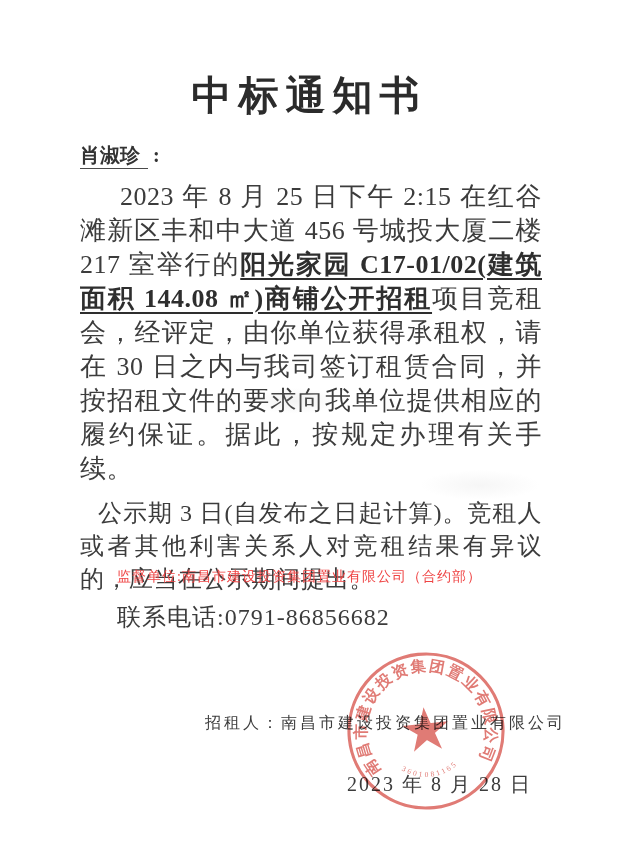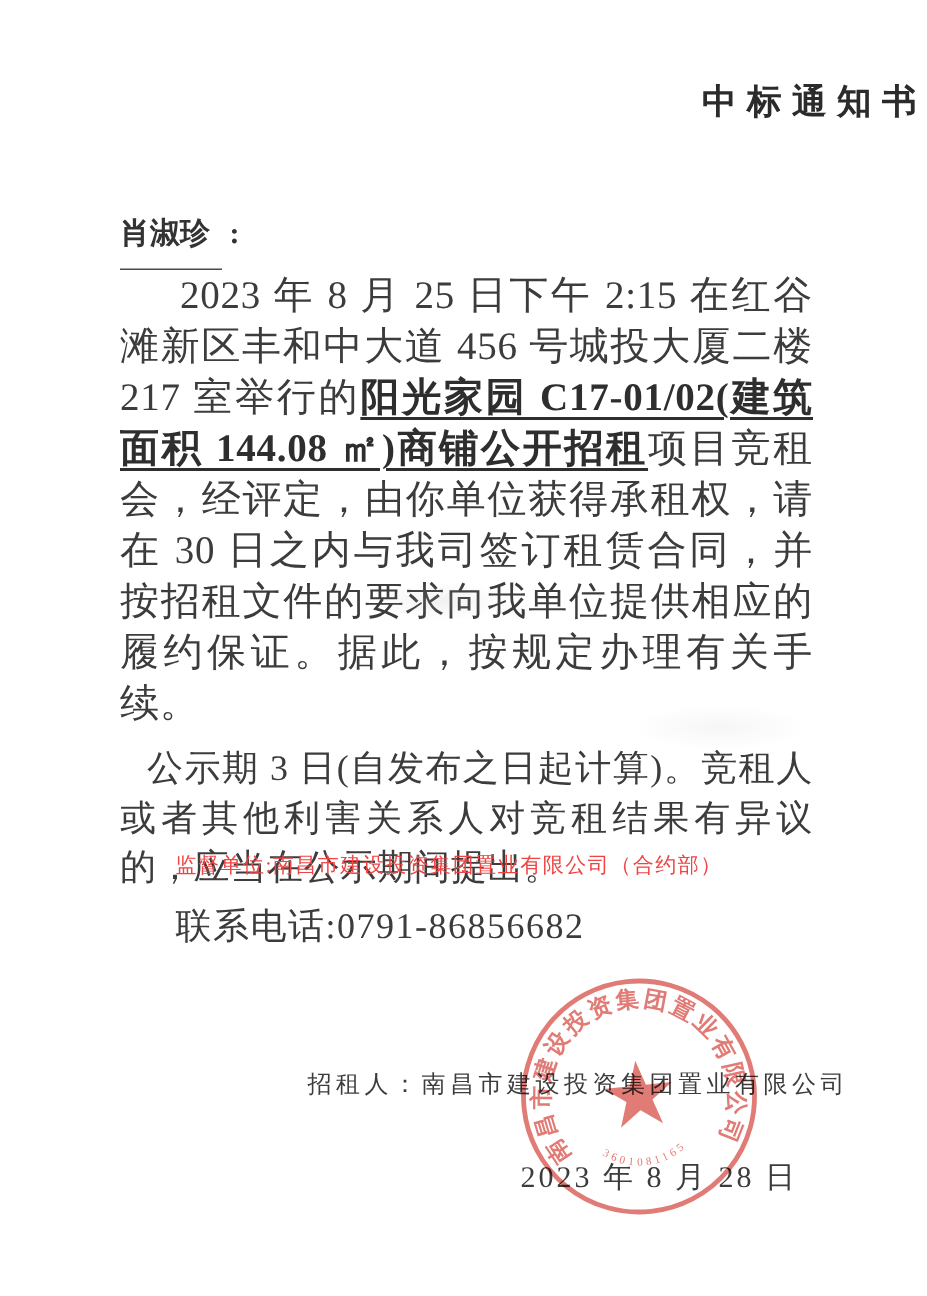--- a/index.html
+++ b/index.html
@@ -11,41 +11,41 @@
     position: relative;
     width: 618px;
     height: 864px;
     margin: 0 auto;
     background: #ffffff;
     color: #3a3a3a;
     overflow: hidden;
   }
   .doc-title {
     position: absolute;
-    top: 52px;
+    top: 68px;
     left: 0;
     right: 0;
-    text-align: right;
-    font-size: 23px;
+    text-align: center;
+    font-size: 40px;
     font-weight: bold;
     color: #2b2b2b;
     letter-spacing: 7px;
   }
   .salutation {
     position: absolute;
     top: 142px;
     left: 80px;
     font-size: 20px;
     font-weight: bold;
     color: #333;
   }
   .salutation .name {
     border-bottom: 1.5px solid #4a4a4a;
     padding-right: 8px;
-    padding-bottom: 12px;
+    padding-bottom: 2px;
   }
   .para1 {
     position: absolute;
     top: 180px;
     left: 80px;
     width: 462px;
     font-size: 26px;
     line-height: 34px;
     text-align: justify;
     text-indent: 40px;

